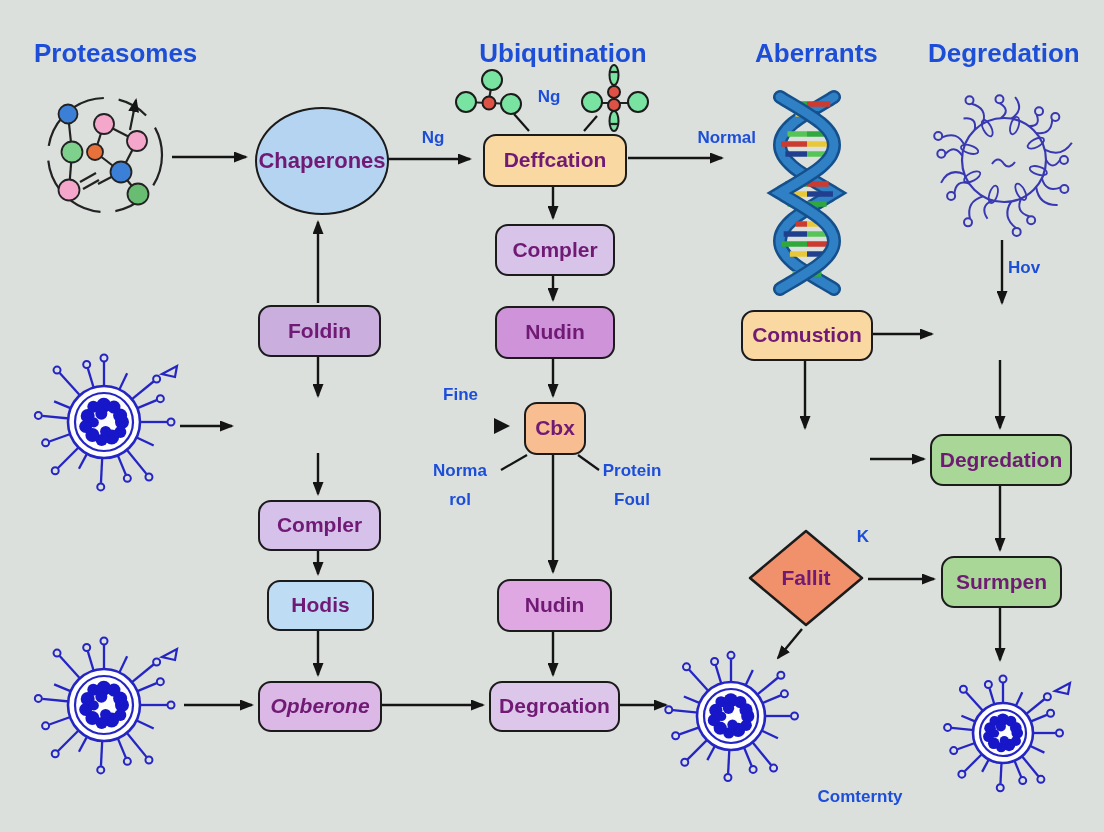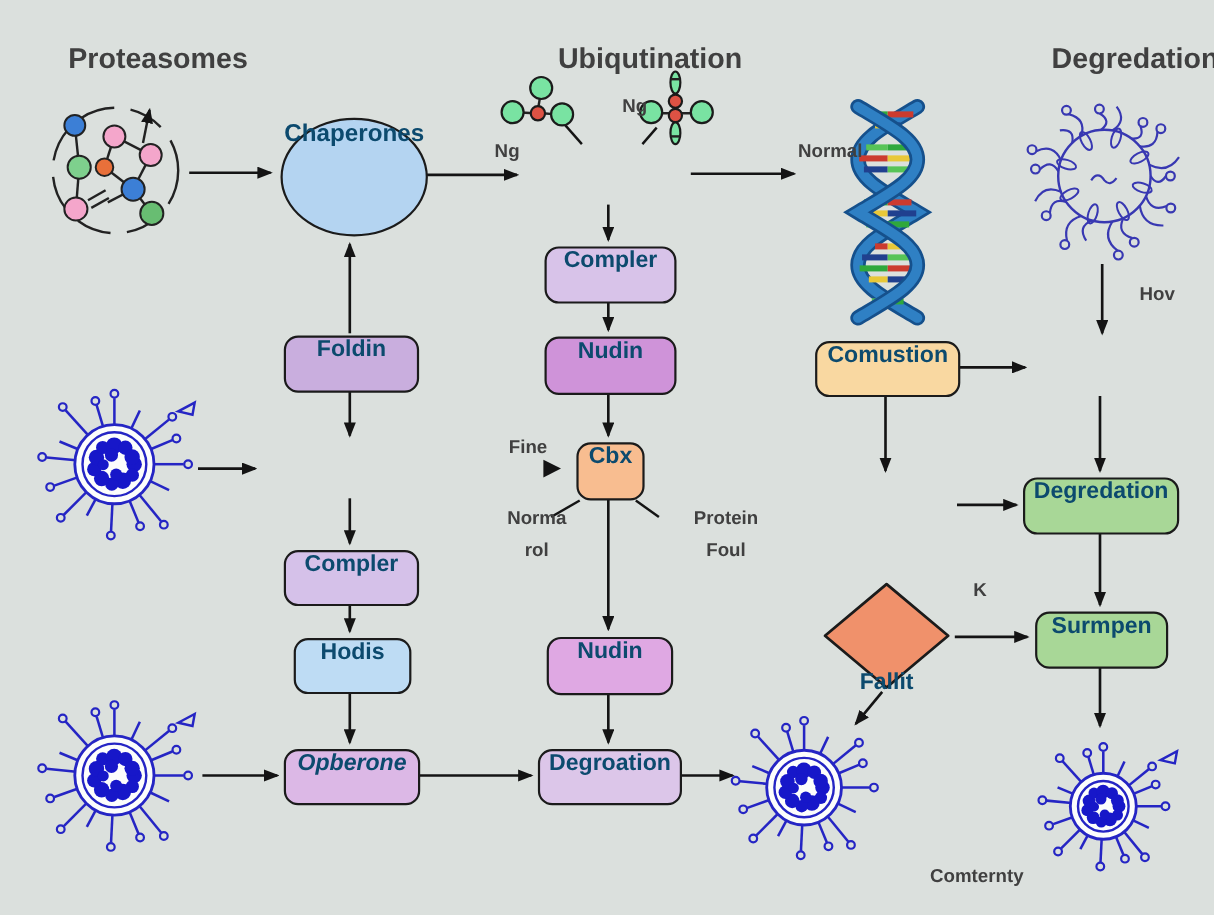--- a/index.html
+++ b/index.html
@@ -3,29 +3,29 @@
 <meta charset="utf-8">
 <style>
   html,body{margin:0;padding:0;}
   #stage{
     position:relative; width:1104px; height:832px;
     background:#dbe0dd; overflow:hidden;
     font-family:"Liberation Sans", sans-serif; color:#1b1b1b;
   }
   #overlay{position:absolute;left:0;top:0;z-index:1;}
   .node{
-    position:absolute; z-index:2; display:flex; align-items:flex-start; justify-content:center;
+    position:absolute; z-index:2; display:flex; align-items:center; justify-content:center;
     border:2.5px solid #1b1b1b; border-radius:13px;
-    font-size:21px; font-weight:600; color:#0c4a6e; text-align:center; line-height:1.05;
+    font-size:21px; font-weight:600; color:#701a75; text-align:center; line-height:1.05;
   }
   .ellipse{border-radius:50%; font-size:22px;}
-  .lbl{position:absolute; z-index:3; font-weight:600; color:#404040; text-align:center;margin-left:28px;}
+  .lbl{position:absolute; z-index:3; font-weight:600; color:#1d4ed8; text-align:center;}
   .title{font-size:26px;}
   .ann{font-size:17px;}
-  .diamond-label{background:transparent; border:none; z-index:3;margin-top:47px;}
+  .diamond-label{background:transparent; border:none; z-index:3;}
   .ar{stroke:#141414; stroke-width:2.4; fill:none;}
   .cn{stroke:#141414; stroke-width:2.2; fill:none;}
   .edge{stroke:#222; stroke-width:2.2; fill:none;}
 </style>
 </head>
 <body>
 
 <div id="stage">
 
   <svg id="overlay" width="1104" height="832" viewBox="0 0 1104 832">
@@ -380,24 +380,28 @@
         <ellipse cx="969.6078863914781" cy="149.3612725601918" rx="4" ry="9" fill="none" stroke="#3838b2" stroke-width="1.8" transform="rotate(287.1887338539247 969.6078863914781 149.3612725601918)"></ellipse>
         <ellipse cx="987.2038195639599" cy="128.1583869321923" rx="4" ry="9" fill="none" stroke="#3838b2" stroke-width="1.8" transform="rotate(332.1887338539247 987.2038195639599 128.1583869321923)"></ellipse>
         <ellipse cx="1014.6387274398082" cy="125.60788639147819" rx="4" ry="9" fill="none" stroke="#3838b2" stroke-width="1.8" transform="rotate(377.1887338539247 1014.6387274398082 125.60788639147819)"></ellipse>
         <ellipse cx="1035.8416130678077" cy="143.20381956395985" rx="4" ry="9" fill="none" stroke="#3838b2" stroke-width="1.8" transform="rotate(422.1887338539247 1035.8416130678077 143.20381956395985)"></ellipse>
         <path d="M992,164 q6,-9 12,0 q5,6 11,-2" fill="none" stroke="#3838b2" stroke-width="2"></path>
       </g>
     </svg>
 
   <div class="lbl title" style="left:34px;top:38px;width:160px;text-align:left;">Proteasomes</div>
   <div class="lbl title" style="left:478px;top:38px;width:170px;">Ubiqutination</div>
+  <div class="lbl title" style="left:755px;top:38px;width:120px;">Aberrants</div>
   <div class="lbl title" style="left:928px;top:38px;width:145px;">Degredation</div>
 
   <div class="node ellipse" style="left: 255px; top: 107px; width: 130px; height: 104px; background-color: rgb(180, 212, 241);">
       <span>Chaperones</span>
+    </div>
+  <div class="node" style="left: 483px; top: 134px; width: 140px; height: 49px; background-color: rgb(249, 216, 161);">
+      <span>Deffcation</span>
     </div>
   <div class="node" style="left: 495px; top: 224px; width: 116px; height: 48px; background-color: rgb(216, 195, 233);">
       <span>Compler</span>
     </div>
   <div class="node" style="left: 495px; top: 306px; width: 116px; height: 49px; background-color: rgb(207, 147, 217);">
       <span>Nudin</span>
     </div>
   <div class="node" style="left: 524px; top: 402px; width: 58px; height: 49px; background-color: rgb(248, 189, 144);">
       <span>Cbx</span>
     </div>
@@ -431,21 +435,21 @@
       <span>Surmpen</span>
     </div>
 
   <div class="node diamond-label" style="left:756px;top:562px;width:100px;height:32px;">
       <span>Fallit</span>
     </div>
 
   <div class="lbl ann" style="left:408px;top:128px;width:50px;">Ng</div>
   <div class="lbl ann" style="left:524px;top:87px;width:50px;">Ng</div>
   <div class="lbl ann" style="left:676px;top:128px;width:80px;text-align:right;">Normal</div>
-  <div class="lbl ann" style="left:426px;top:397px;width:52px;">Fine</div>
+  <div class="lbl ann" style="left:426px;top:385px;width:52px;text-align:right;">Fine</div>
   <div class="lbl ann" style="left:420px;top:461px;width:80px;">Norma</div>
   <div class="lbl ann" style="left:420px;top:490px;width:80px;">rol</div>
   <div class="lbl ann" style="left:592px;top:461px;width:80px;">Protein</div>
   <div class="lbl ann" style="left:592px;top:490px;width:80px;">Foul</div>
   <div class="lbl ann" style="left:1008px;top:258px;width:60px;text-align:left;">Hov</div>
   <div class="lbl ann" style="left:848px;top:527px;width:30px;">K</div>
   <div class="lbl ann" style="left:800px;top:787px;width:120px;">Comternty</div>
 
 </div>
 

